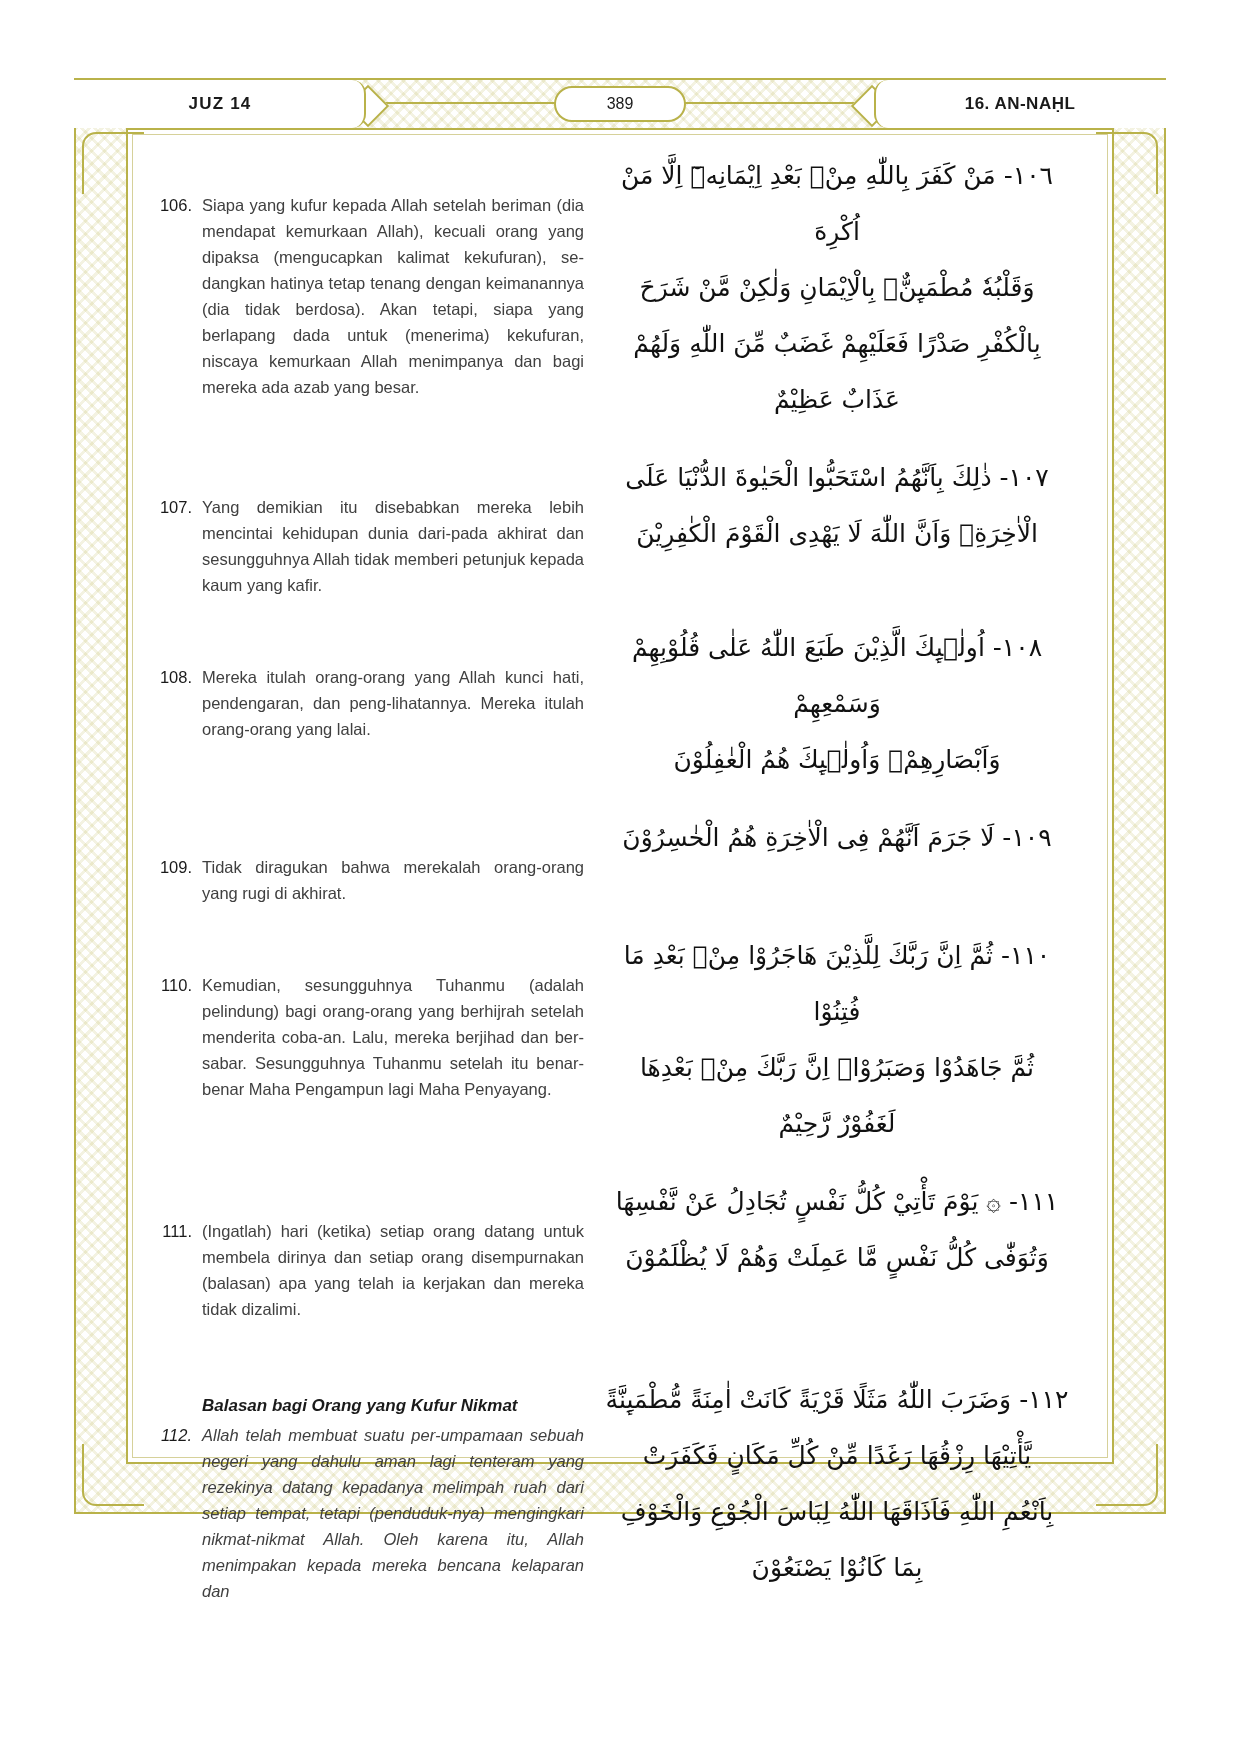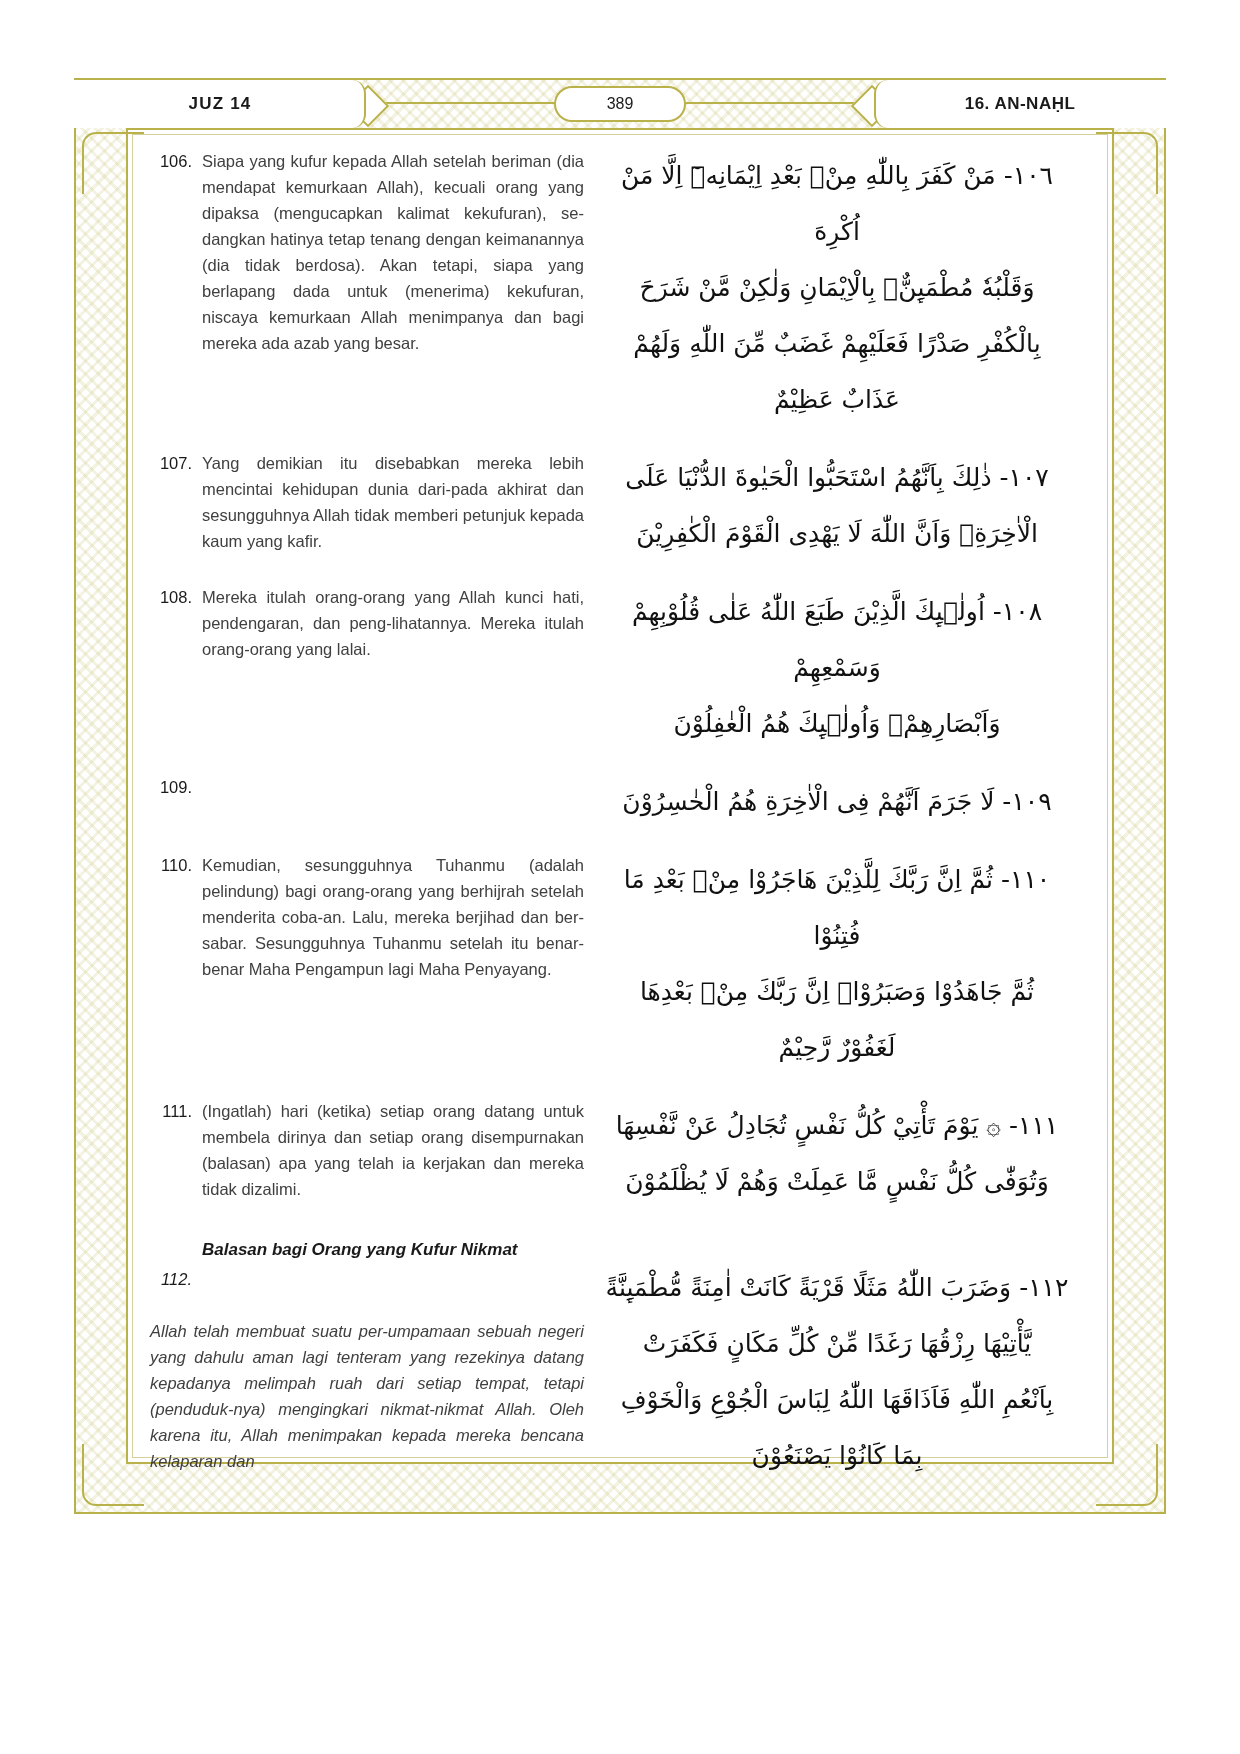--- a/index.html
+++ b/index.html
@@ -172,20 +172,21 @@
     align-items: flex-start;
     margin-bottom: 22px;
   }
   .translation-col {
     width: 448px;
     padding-right: 14px;
     box-sizing: border-box;
     display: flex;
     flex-direction: row;
     align-items: flex-start;
+    margin-top: 44px;
   }
   .verse-num {
     width: 52px;
     flex: 0 0 52px;
     text-align: right;
     padding-right: 10px;
     box-sizing: border-box;
     font-size: 16.5px;
     line-height: 26px;
     color: #1a1a1a;
@@ -280,20 +281,21 @@
         <div class="verse-num">108.</div>
         <div class="verse-text">Mereka itulah orang-orang yang Allah kunci hati, pendengaran, dan peng-lihatannya. Mereka itulah orang-orang yang lalai.</div>
       </div>
       <div class="arabic-col">١٠٨- اُولٰۤىِٕكَ الَّذِيْنَ طَبَعَ اللّٰهُ عَلٰى قُلُوْبِهِمْ وَسَمْعِهِمْ
 وَاَبْصَارِهِمْۗ وَاُولٰۤىِٕكَ هُمُ الْغٰفِلُوْنَ</div>
     </div>
 
     <div class="verse-row">
       <div class="translation-col">
         <div class="verse-num">109.</div>
+        <div class="verse-text">Tidak diragukan bahwa merekalah orang-orang yang rugi di akhirat.</div>
       </div>
       <div class="arabic-col">١٠٩- لَا جَرَمَ اَنَّهُمْ فِى الْاٰخِرَةِ هُمُ الْخٰسِرُوْنَ</div>
     </div>
 
     <div class="verse-row">
       <div class="translation-col">
         <div class="verse-num">110.</div>
         <div class="verse-text">Kemudian, sesungguhnya Tuhanmu (adalah pelindung) bagi orang-orang yang berhijrah setelah menderita coba-an. Lalu, mereka berjihad dan ber-sabar. Sesungguhnya Tuhanmu setelah itu benar-benar Maha Pengampun lagi Maha Penyayang.</div>
       </div>
       <div class="arabic-col">١١٠- ثُمَّ اِنَّ رَبَّكَ لِلَّذِيْنَ هَاجَرُوْا مِنْۢ بَعْدِ مَا فُتِنُوْا
@@ -306,21 +308,21 @@
         <div class="verse-num">111.</div>
         <div class="verse-text">(Ingatlah) hari (ketika) setiap orang datang untuk membela dirinya dan setiap orang disempurnakan (balasan) apa yang telah ia kerjakan dan mereka tidak dizalimi.</div>
       </div>
       <div class="arabic-col">١١١- ۞ يَوْمَ تَأْتِيْ كُلُّ نَفْسٍ تُجَادِلُ عَنْ نَّفْسِهَا
 وَتُوَفّٰى كُلُّ نَفْسٍ مَّا عَمِلَتْ وَهُمْ لَا يُظْلَمُوْنَ</div>
     </div>
 
     <div class="verse-row">
       <div class="translation-col" style="display:block;font-style:italic;">
         <div class="section-heading">Balasan bagi Orang yang Kufur Nikmat</div>
-        <div style="display:flex;flex-direction:column;align-items:flex-start;">
+        <div style="display:flex;flex-direction:row;align-items:flex-start;">
           <div class="verse-num">112.</div>
           <div class="verse-text">Allah telah membuat suatu per-umpamaan sebuah negeri yang dahulu aman lagi tenteram yang rezekinya datang kepadanya melimpah ruah dari setiap tempat, tetapi (penduduk-nya) mengingkari nikmat-nikmat Allah. Oleh karena itu, Allah menimpakan kepada mereka bencana kelaparan dan</div>
         </div>
       </div>
       <div class="arabic-col" style="margin-top:28px;">١١٢- وَضَرَبَ اللّٰهُ مَثَلًا قَرْيَةً كَانَتْ اٰمِنَةً مُّطْمَىِٕنَّةً
 يَّأْتِيْهَا رِزْقُهَا رَغَدًا مِّنْ كُلِّ مَكَانٍ فَكَفَرَتْ
 بِاَنْعُمِ اللّٰهِ فَاَذَاقَهَا اللّٰهُ لِبَاسَ الْجُوْعِ وَالْخَوْفِ
 بِمَا كَانُوْا يَصْنَعُوْنَ</div>
     </div>
 

